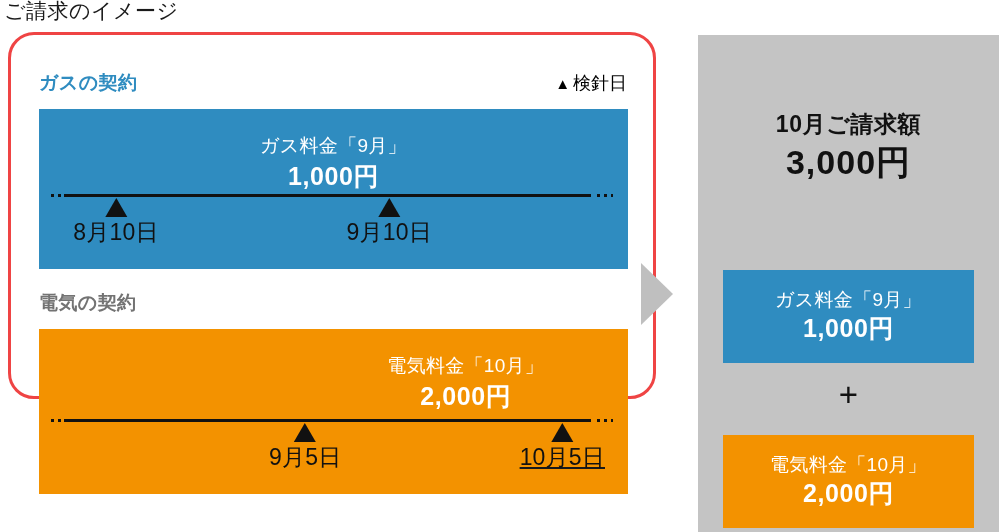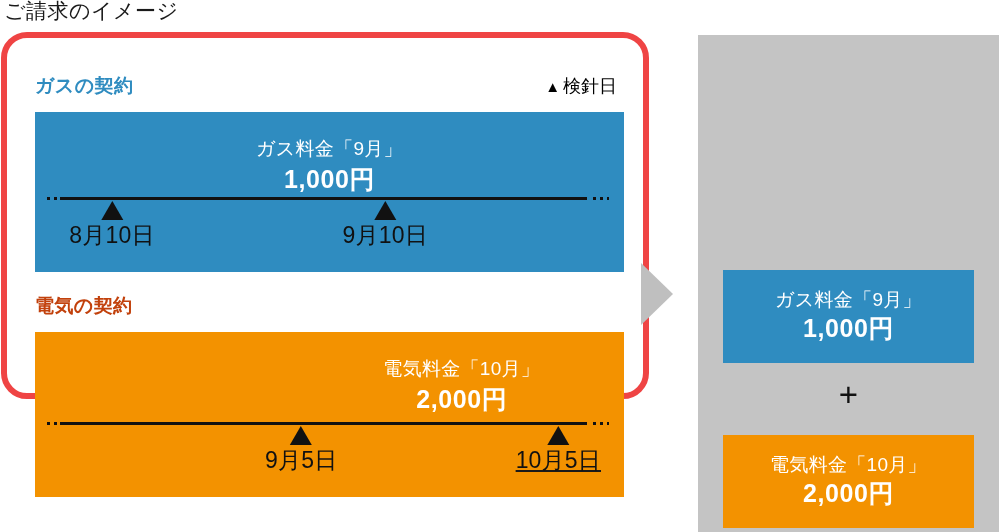--- a/index.html
+++ b/index.html
@@ -29,26 +29,26 @@
     font-size: 21px;
     line-height: 28px;
     color: #1a1a1a;
     letter-spacing: 0.5px;
     white-space: nowrap;
   }
 
   
   .contract-card {
     position: absolute;
-    left: 1px;
+    left: 8px;
     top: 32px;
     width: 648px;
     height: 367px;
     box-sizing: border-box;
-    border: 6px solid #ef4444;
+    border: 3px solid #ef4444;
     border-radius: 26px;
     background: #ffffff;
   }
 
   .section {
     position: absolute;
     left: 0;
     right: 0;
   }
   .section-gas   { top: 36px; }
@@ -58,21 +58,21 @@
     position: absolute;
     left: 28px;
     top: 0;
     font-size: 19px;
     font-weight: bold;
     line-height: 24px;
     letter-spacing: 0.4px;
     white-space: nowrap;
   }
   .section-heading.gas  { color: #2f8cc0; }
-  .section-heading.elec { color: #c2410c; font-family: Liberation Serif, serif; }
+  .section-heading.elec { color: #737373; font-family: Liberation Serif, serif; }
 
   
   .legend {
     position: absolute;
     right: 26px;
     top: 0;
     font-size: 18px;
     line-height: 24px;
     color: #000000;
     white-space: nowrap;
@@ -332,20 +332,24 @@
         </div>
       </div>
     </div>
 
   </div>
 
   <div class="flow-arrow"></div>
 
   <div class="summary-panel">
 
+    <div class="summary-total">
+      <span class="total-label">10月ご請求額</span>
+      <span class="total-amount">3,000円</span>
+    </div>
 
     <div class="summary-box gas">
       <span class="box-label">ガス料金「9月」</span>
       <span class="box-amount">1,000円</span>
     </div>
 
     <div class="summary-plus">+</div>
 
     <div class="summary-box elec">
       <span class="box-label">電気料金「10月」</span>

